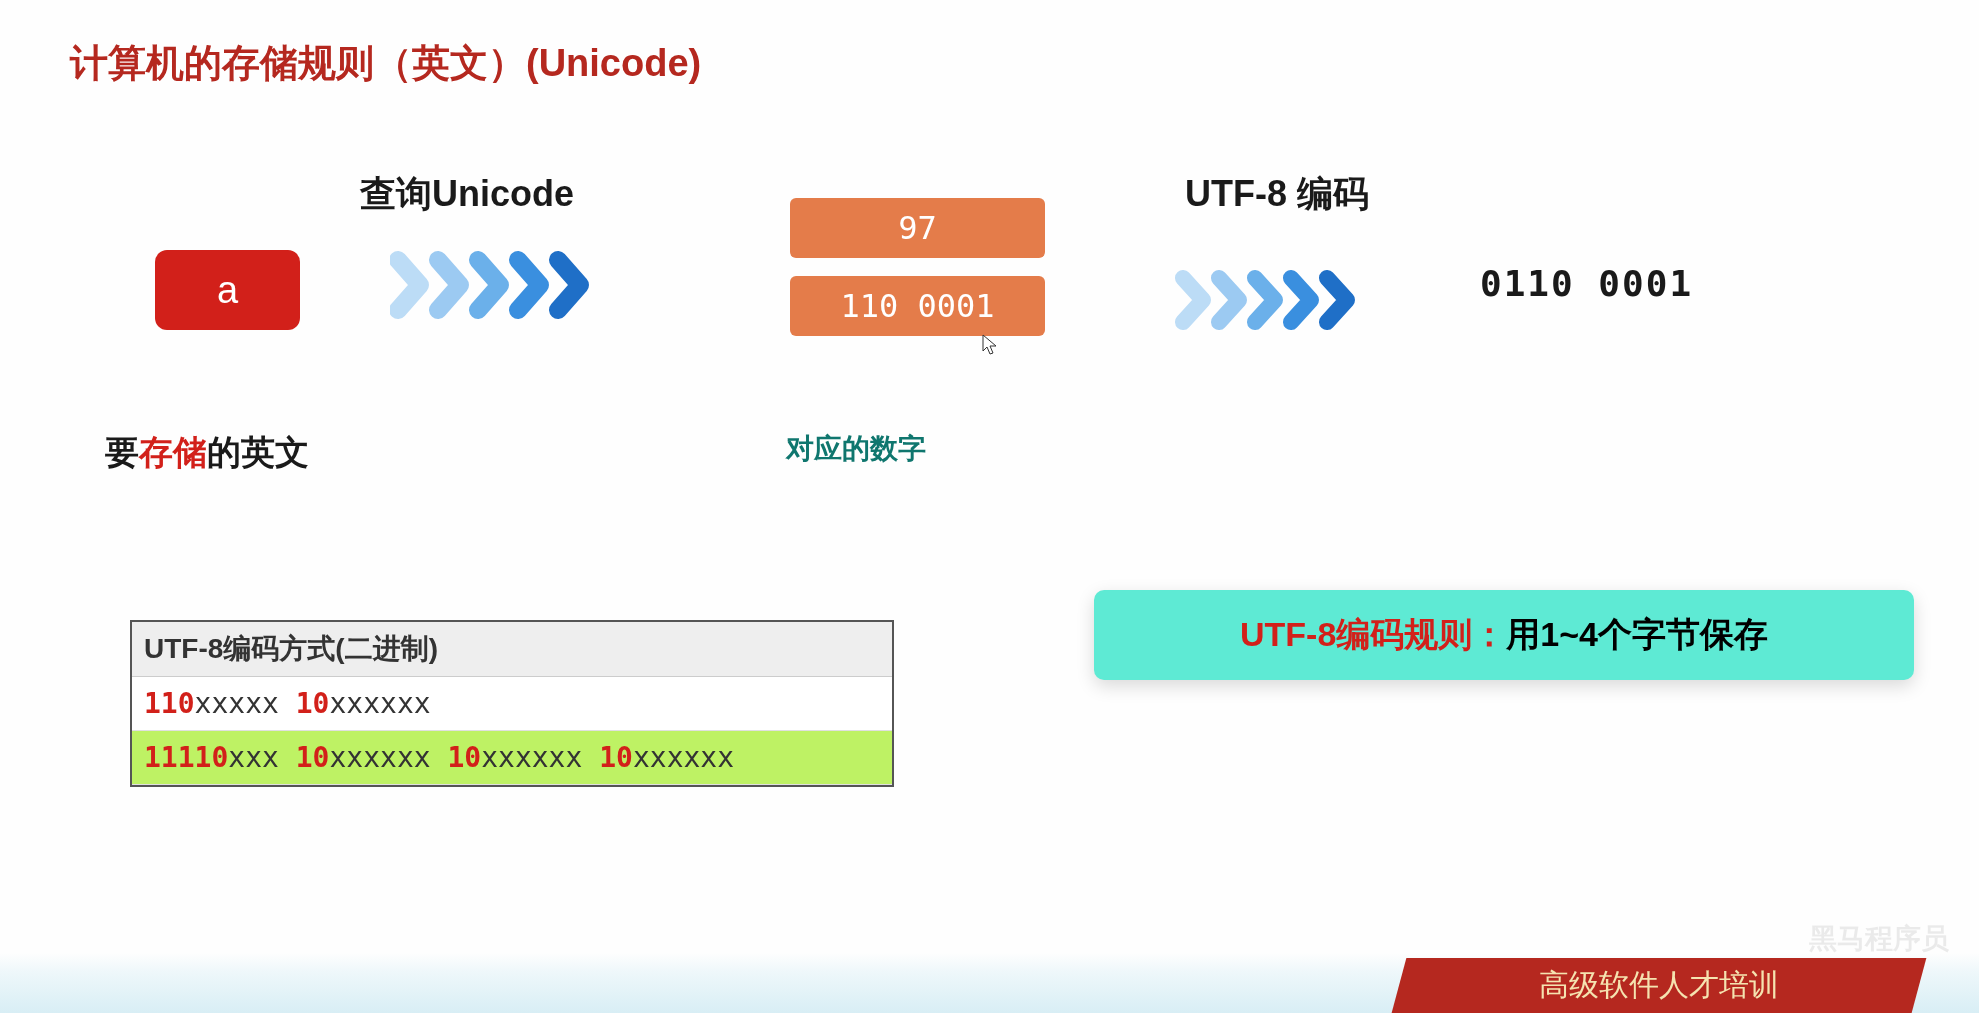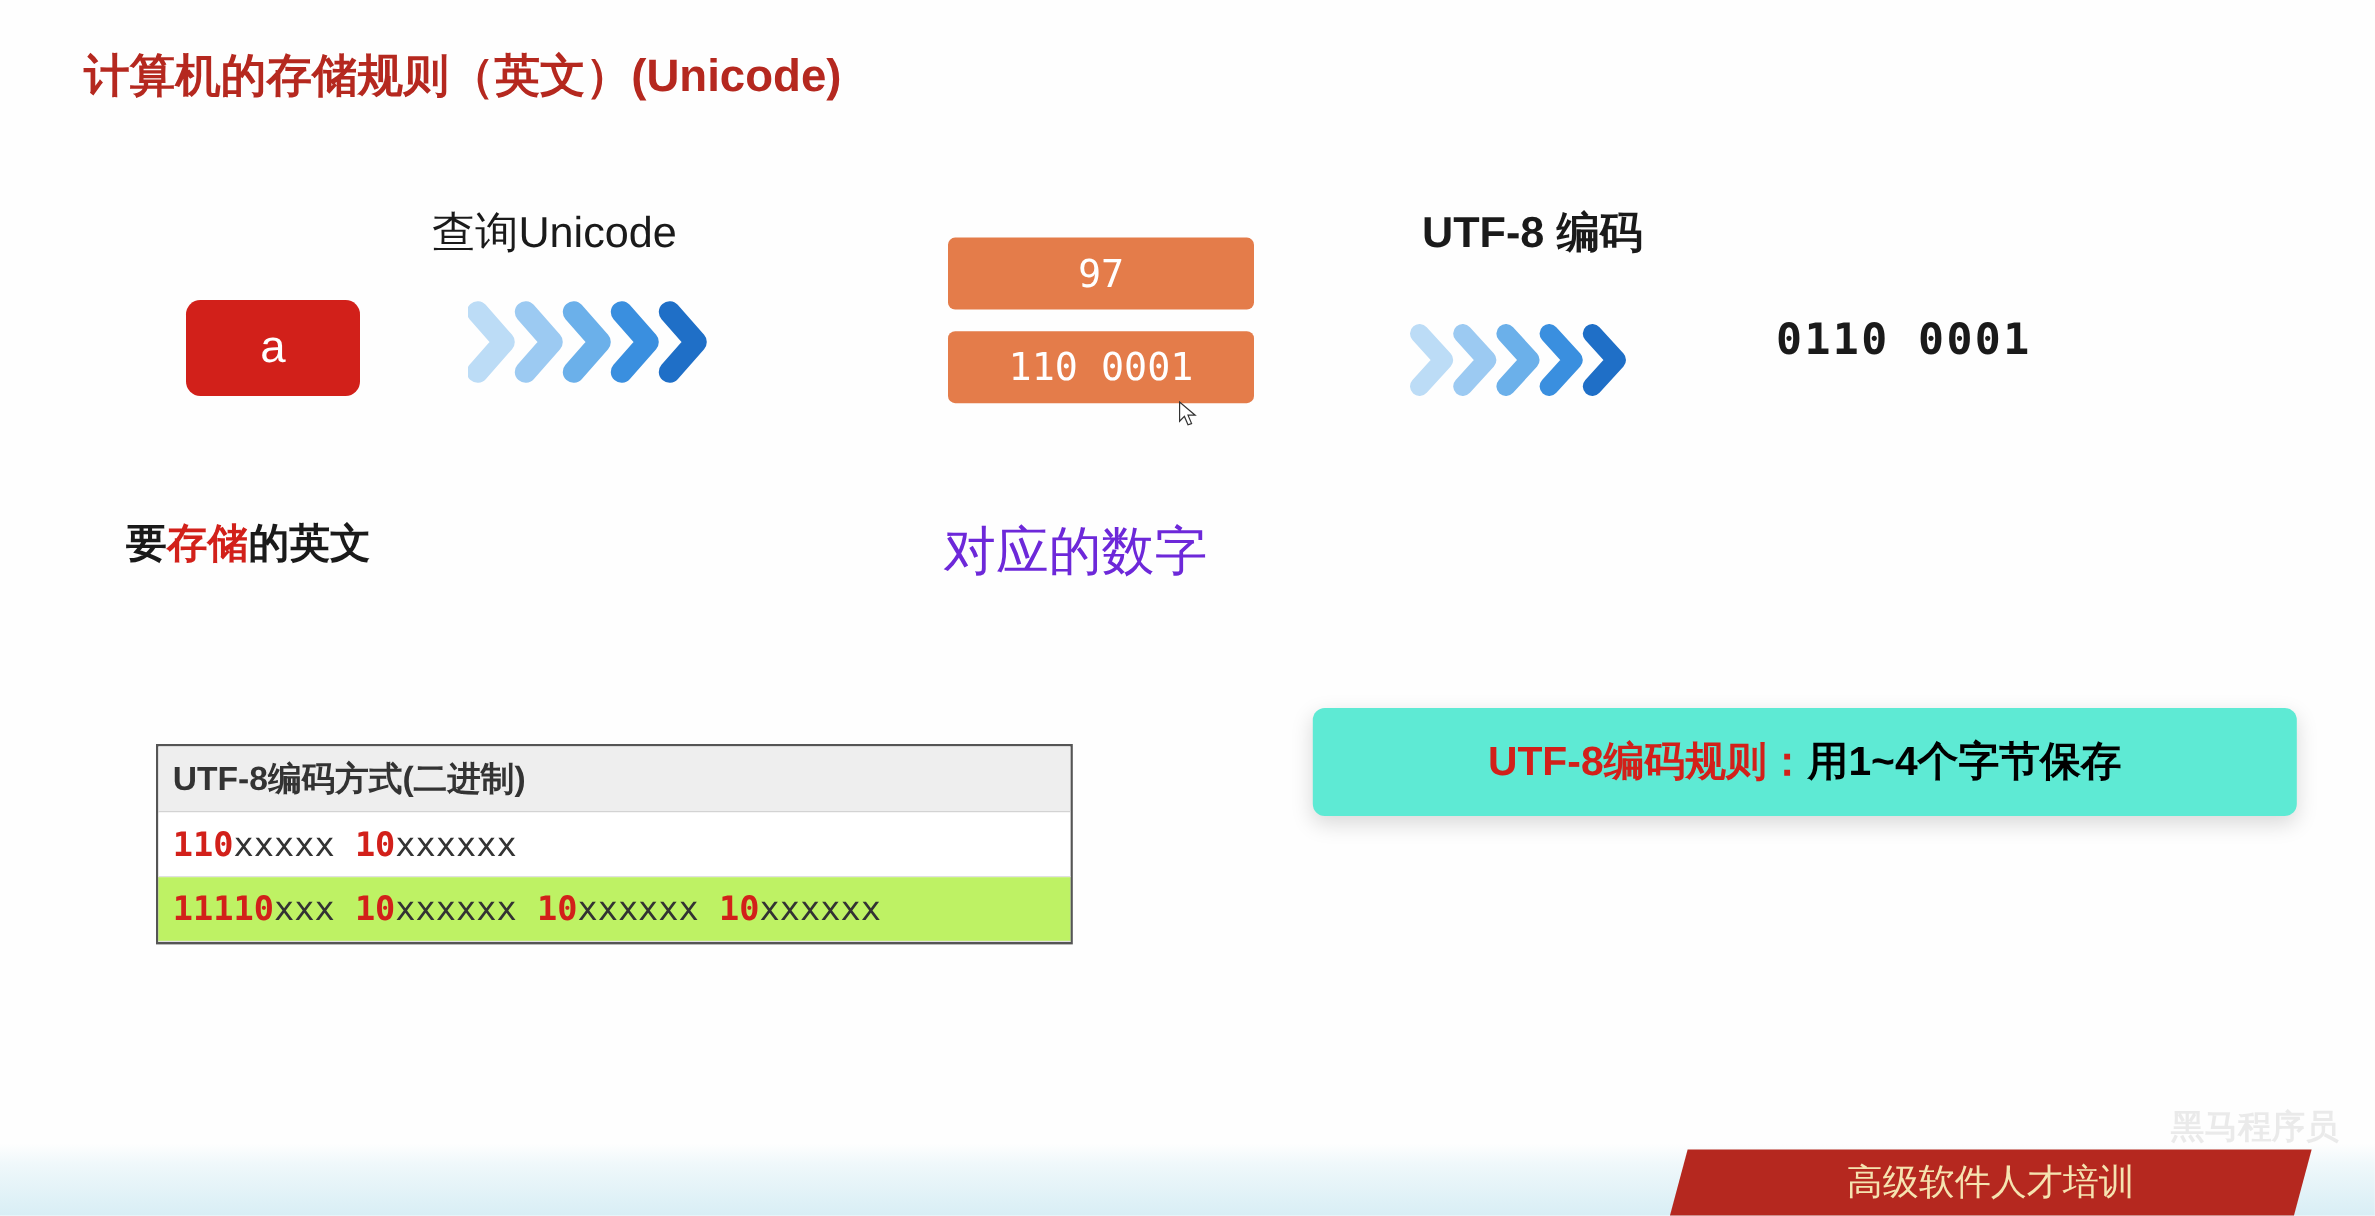--- a/index.html
+++ b/index.html
@@ -38,21 +38,21 @@
     font-size: 38px;
     display: flex;
     align-items: center;
     justify-content: center;
   }
   .label-unicode {
     position: absolute;
     top: 0px;
     left: 270px;
     font-size: 36px;
-    font-weight: normal;
+    font-weight: bold;
     color: #1a1a1a;
   }
   .chevrons {
     position: absolute;
     display: flex;
     gap: 2px;
     align-items: center;
   }
   .chev1 { top: 80px; left: 300px; }
   .chev2 { top: 100px; left: 1085px; }
@@ -99,23 +99,23 @@
     left: 15px;
     font-size: 34px;
     font-weight: bold;
     color: #1a1a1a;
   }
   .caption-left .red { color: #d2201a; }
   .caption-mid {
     position: absolute;
     top: 260px;
     left: 696px;
-    font-size: 44px;
-    font-weight: normal;
-    color: #6d28d9;
+    font-size: 28px;
+    font-weight: bold;
+    color: #0f766e;
   }
   .encoding-table {
     position: absolute;
     top: 620px;
     left: 130px;
     width: 764px;
     border: 2px solid #555;
     font-family: "Consolas", monospace;
     font-size: 28px;
   }

